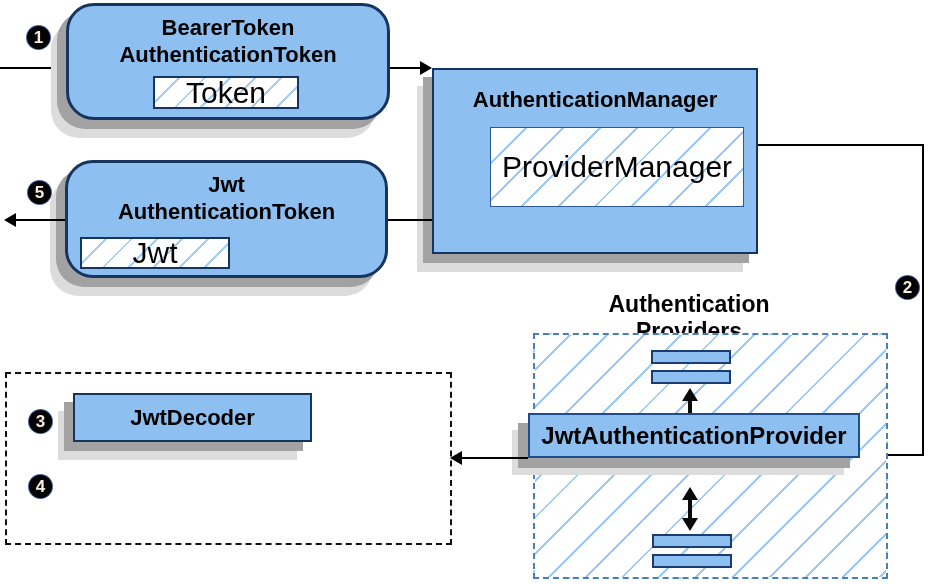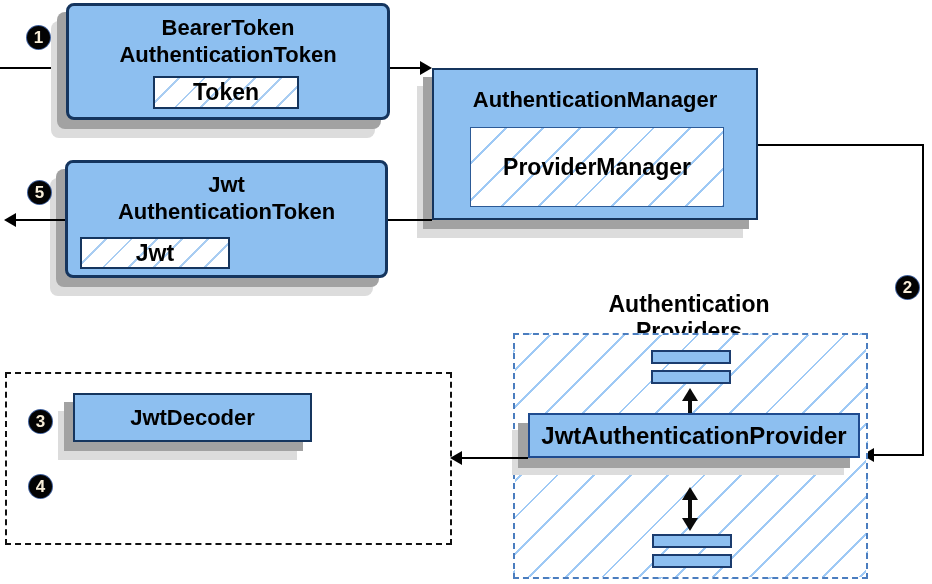--- a/index.html
+++ b/index.html
@@ -5,37 +5,38 @@
   html,body{margin:0;padding:0;background:#ffffff;}
   #canvas{
     position:relative;width:932px;height:584px;background:#ffffff;overflow:hidden;
     font-family:"Liberation Sans", sans-serif;color:#000;
   }
   
   .node{
     position:absolute;background:#8dbff0;border:2px solid #15355e;box-sizing:border-box;
     box-shadow:-9px 9px 0 #a2a2a2,-15px 18px 0 #dcdcdc;
   }
-  .rounded{border-radius:8px;border-width:3px;}
+  .rounded{border-radius:28px;border-width:3px;}
   .node-title{
     text-align:center;font-weight:bold;font-size:22px;line-height:27px;margin-top:8px;
     white-space:pre-line;
   }
   .hatch{
     background-color:#ffffff;
     background-image:repeating-linear-gradient(135deg,transparent 0 16px,#a9cdf2 16px 18px);
   }
   .hatch-wide{
     background-color:#ffffff;
     background-image:repeating-linear-gradient(135deg,transparent 0 24px,#9ec9f5 24px 26px);
+    margin-left:20px;
   }
   .field{
     position:absolute;border:2px solid #15355e;box-sizing:border-box;
     display:flex;align-items:center;justify-content:center;
-    font-weight:bold;font-size:23px;
+    font-weight:normal;font-size:30px;
   }
   .flat-label{
     position:absolute;display:flex;align-items:center;justify-content:center;
     font-weight:bold;
   }
   
   .providers-group{
     position:absolute;left:513px;top:333px;width:355px;height:246px;box-sizing:border-box;
     border:2px dashed #4a7dbf;
   }
@@ -81,21 +82,21 @@
 
   <div class="node rounded" style="left:66px;top:3px;width:324px;height:117px;">
     <div class="node-title">BearerToken
 AuthenticationToken</div>
     <div class="field hatch" style="left:84px;top:70px;width:146px;height:33px;">Token</div>
   </div>
 
   <div class="hline" style="left:390px;top:67px;width:32px;"></div>
   <div class="ah-right" style="left:420px;top:61px;"></div>
 
-  <div class="node" style="left:432px;top:68px;width:326px;height:152px;">
+  <div class="node" style="left:432px;top:68px;width:326px;height:186px;">
     <div class="node-title" style="margin-top:16px;">AuthenticationManager</div>
     <div class="field hatch-wide" style="left:36px;top:57px;width:254px;height:80px;border-width:1.5px;border-color:#2c5a96;">ProviderManager</div>
   </div>
 
   <div class="node rounded" style="left:65px;top:160px;width:323px;height:118px;">
     <div class="node-title">Jwt
 AuthenticationToken</div>
     <div class="field hatch" style="left:12px;top:74px;width:150px;height:32px;">Jwt</div>
   </div>
 

